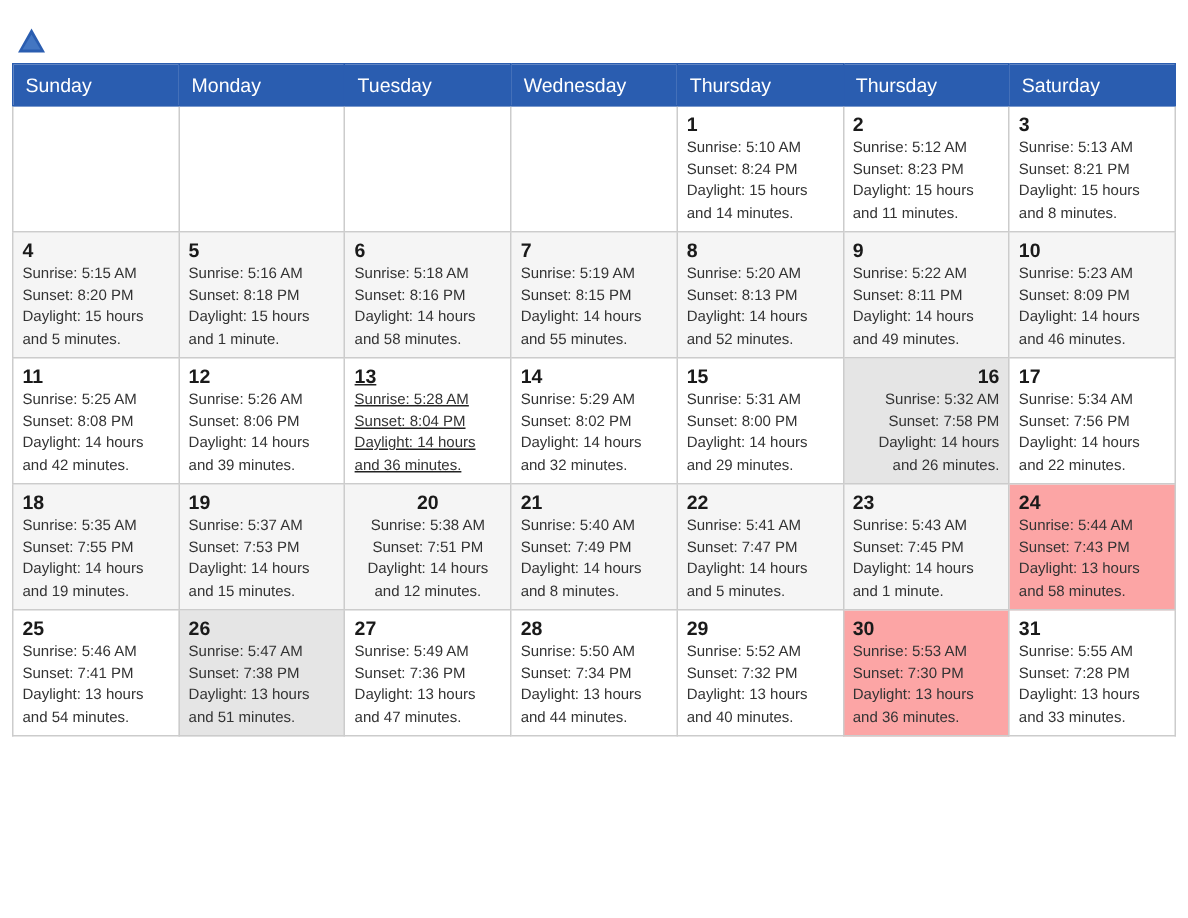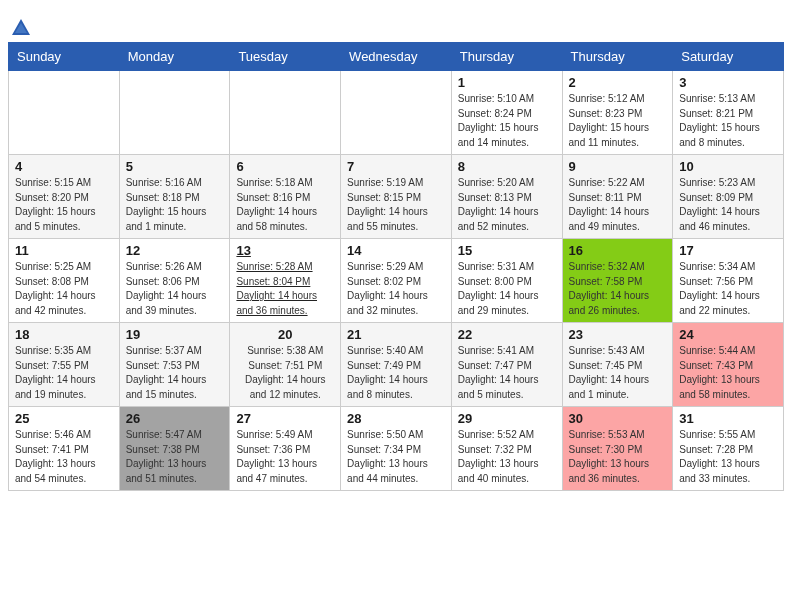--- a/index.html
+++ b/index.html
@@ -149,21 +149,21 @@
             <div class="day-info">Sunrise: 5:29 AM
 Sunset: 8:02 PM
 Daylight: 14 hours and 32 minutes.</div>
           </td>
           <td style="background: rgb(255, 255, 255);">
             <span class="day-num">15</span>
             <div class="day-info">Sunrise: 5:31 AM
 Sunset: 8:00 PM
 Daylight: 14 hours and 29 minutes.</div>
           </td>
-          <td style="background: #84cc16;">
+          <td style="background: #e5e5e5; text-align: right;">
             <span class="day-num">16</span>
             <div class="day-info">Sunrise: 5:32 AM
 Sunset: 7:58 PM
 Daylight: 14 hours and 26 minutes.</div>
           </td>
           <td style="background: rgb(255, 255, 255); margin-left: 20px;">
             <span class="day-num">17</span>
             <div class="day-info">Sunrise: 5:34 AM
 Sunset: 7:56 PM
 Daylight: 14 hours and 22 minutes.</div>
@@ -213,21 +213,21 @@
 Daylight: 13 hours and 58 minutes.</div>
           </td>
         </tr>
         <tr>
           <td style="background: rgb(255, 255, 255);">
             <span class="day-num">25</span>
             <div class="day-info">Sunrise: 5:46 AM
 Sunset: 7:41 PM
 Daylight: 13 hours and 54 minutes.</div>
           </td>
-          <td style="background: #a3a3a3; margin-left: 20px;">
+          <td style="background: #e5e5e5; margin-left: 20px;">
             <span class="day-num">26</span>
             <div class="day-info">Sunrise: 5:47 AM
 Sunset: 7:38 PM
 Daylight: 13 hours and 51 minutes.</div>
           </td>
           <td style="background: rgb(255, 255, 255);">
             <span class="day-num">27</span>
             <div class="day-info">Sunrise: 5:49 AM
 Sunset: 7:36 PM
 Daylight: 13 hours and 47 minutes.</div>

